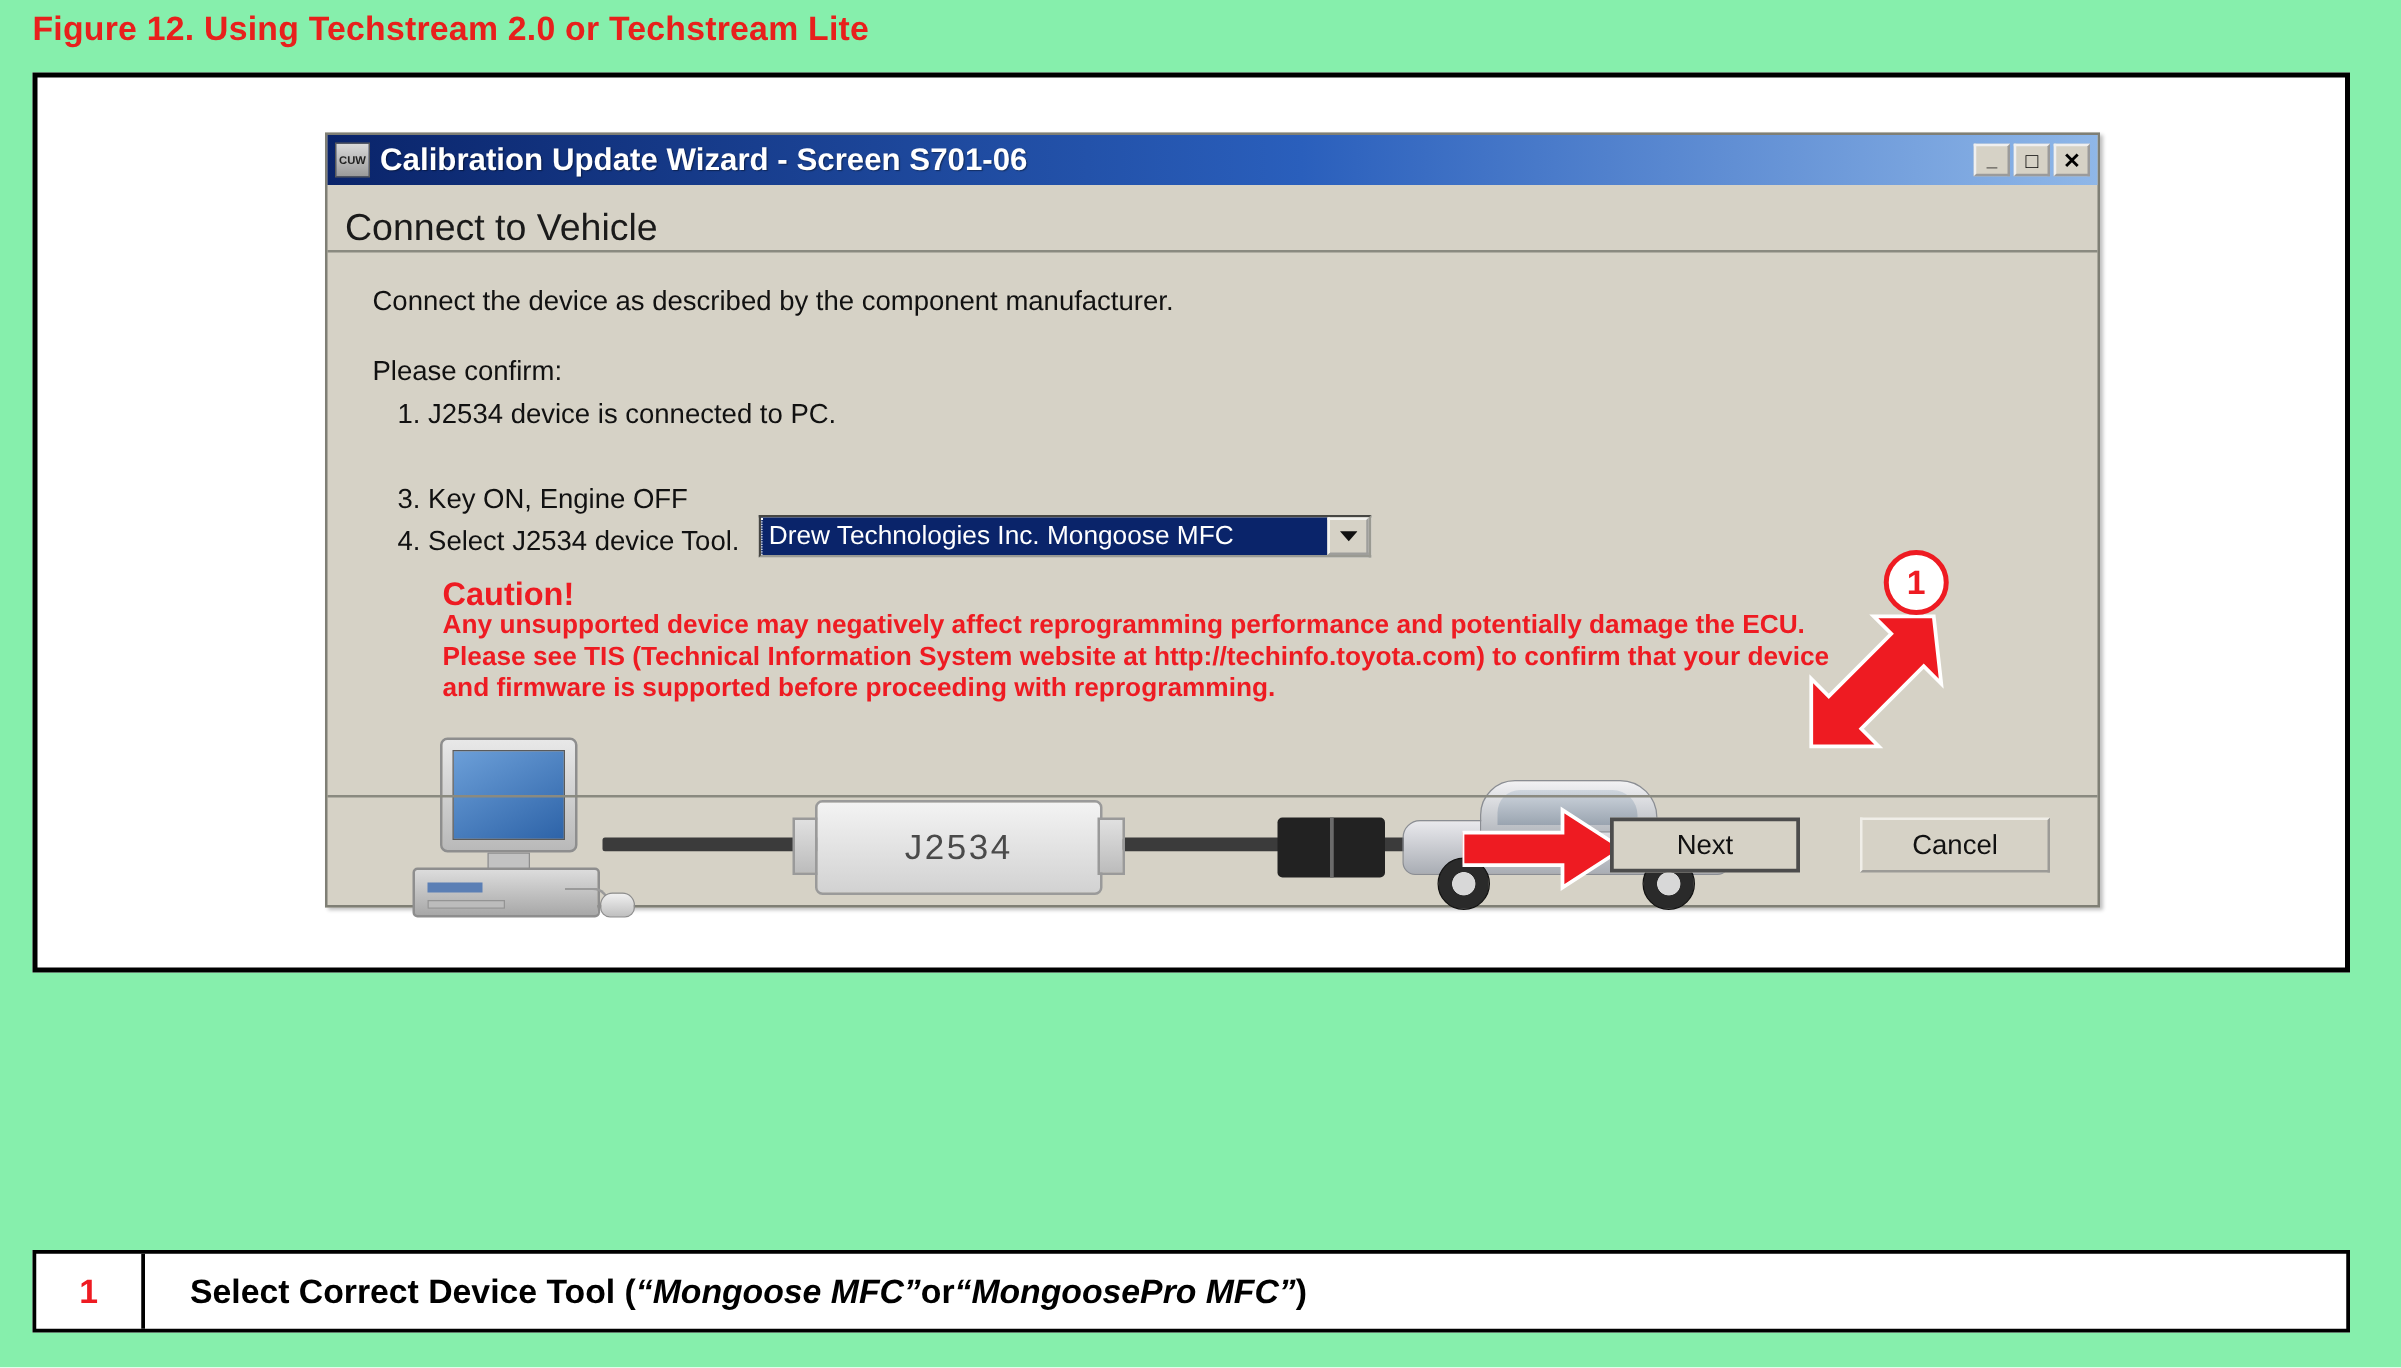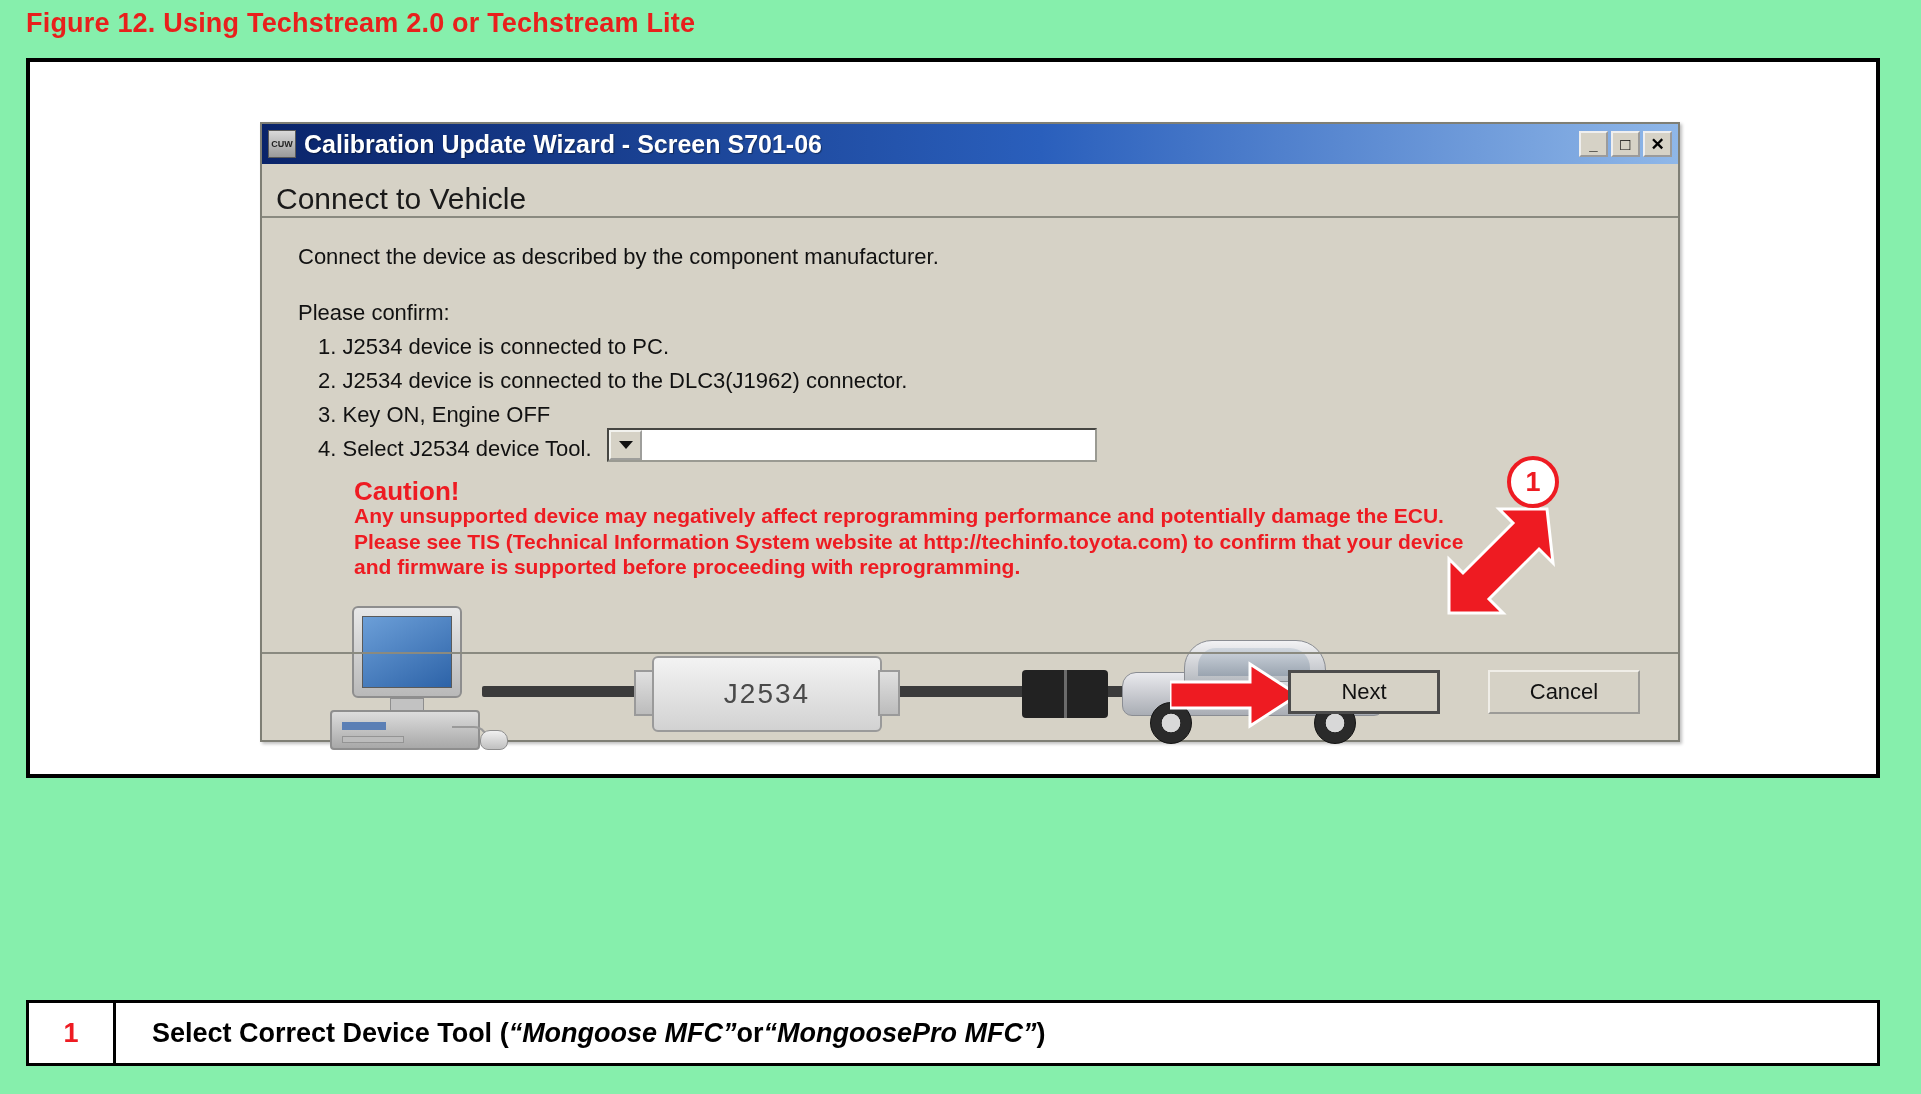--- a/index.html
+++ b/index.html
@@ -37,21 +37,21 @@
     height: 720px;
     border: 4px solid #000;
     background: #ffffff;
     box-sizing: border-box;
   }
 
   
   .dialog {
     position: absolute;
     left: 230px;
-    top: 60px;
+    top: 44px;
     width: 1420px;
     height: 620px;
     background: #d6d2c6;
     border: 2px solid #7f7f75;
     box-sizing: border-box;
     box-shadow: 2px 2px 3px rgba(0,0,0,0.25);
   }
   .titlebar {
     position: relative;
     height: 40px;
@@ -500,25 +500,25 @@
       <div class="dlg-header">
         <span>Connect to Vehicle</span>
       </div>
 
       <div class="dlg-body">
 
         <div class="intro-text">Connect the device as described by the component manufacturer.</div>
         <div class="confirm-label">Please confirm:</div>
 
         <div class="step step1">1.  J2534 device is connected to PC.</div>
-        <div class="step step2">2.  J2534 device is connected to the DLC3(J1962) connector.</div>
         <div class="step step3">3.  Key ON, Engine OFF</div>
         <div class="step step4">4.  Select J2534 device Tool.</div>
 
         <div class="combo">
+          <div class="combo-value">Drew Technologies Inc.  Mongoose MFC</div>
           <div class="combo-arrow">
             <svg width="14" height="10" viewBox="0 0 14 10">
                 <polygon points="0,1 14,1 7,9" fill="#111"></polygon>
               </svg>
           </div>
         </div>
 
         <div class="caution-title">Caution!</div>
         <div class="caution-body">Any unsupported device may negatively affect reprogramming performance and potentially damage the ECU.  Please see TIS (Technical Information System website at http://techinfo.toyota.com) to confirm that your device and firmware is supported before proceeding with reprogramming.</div>
 

